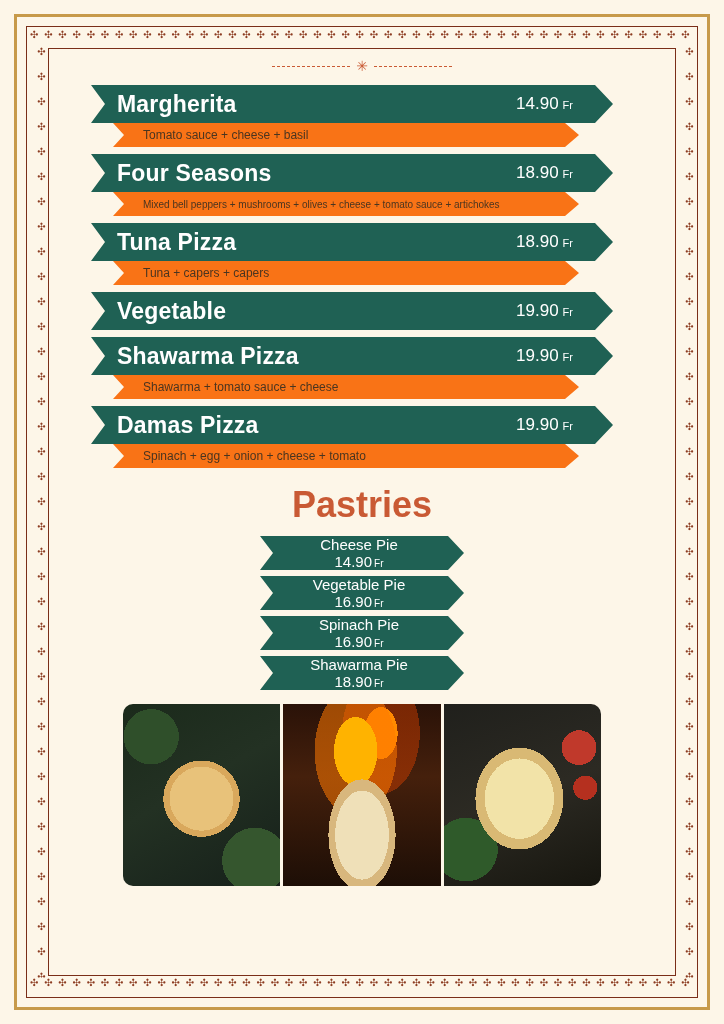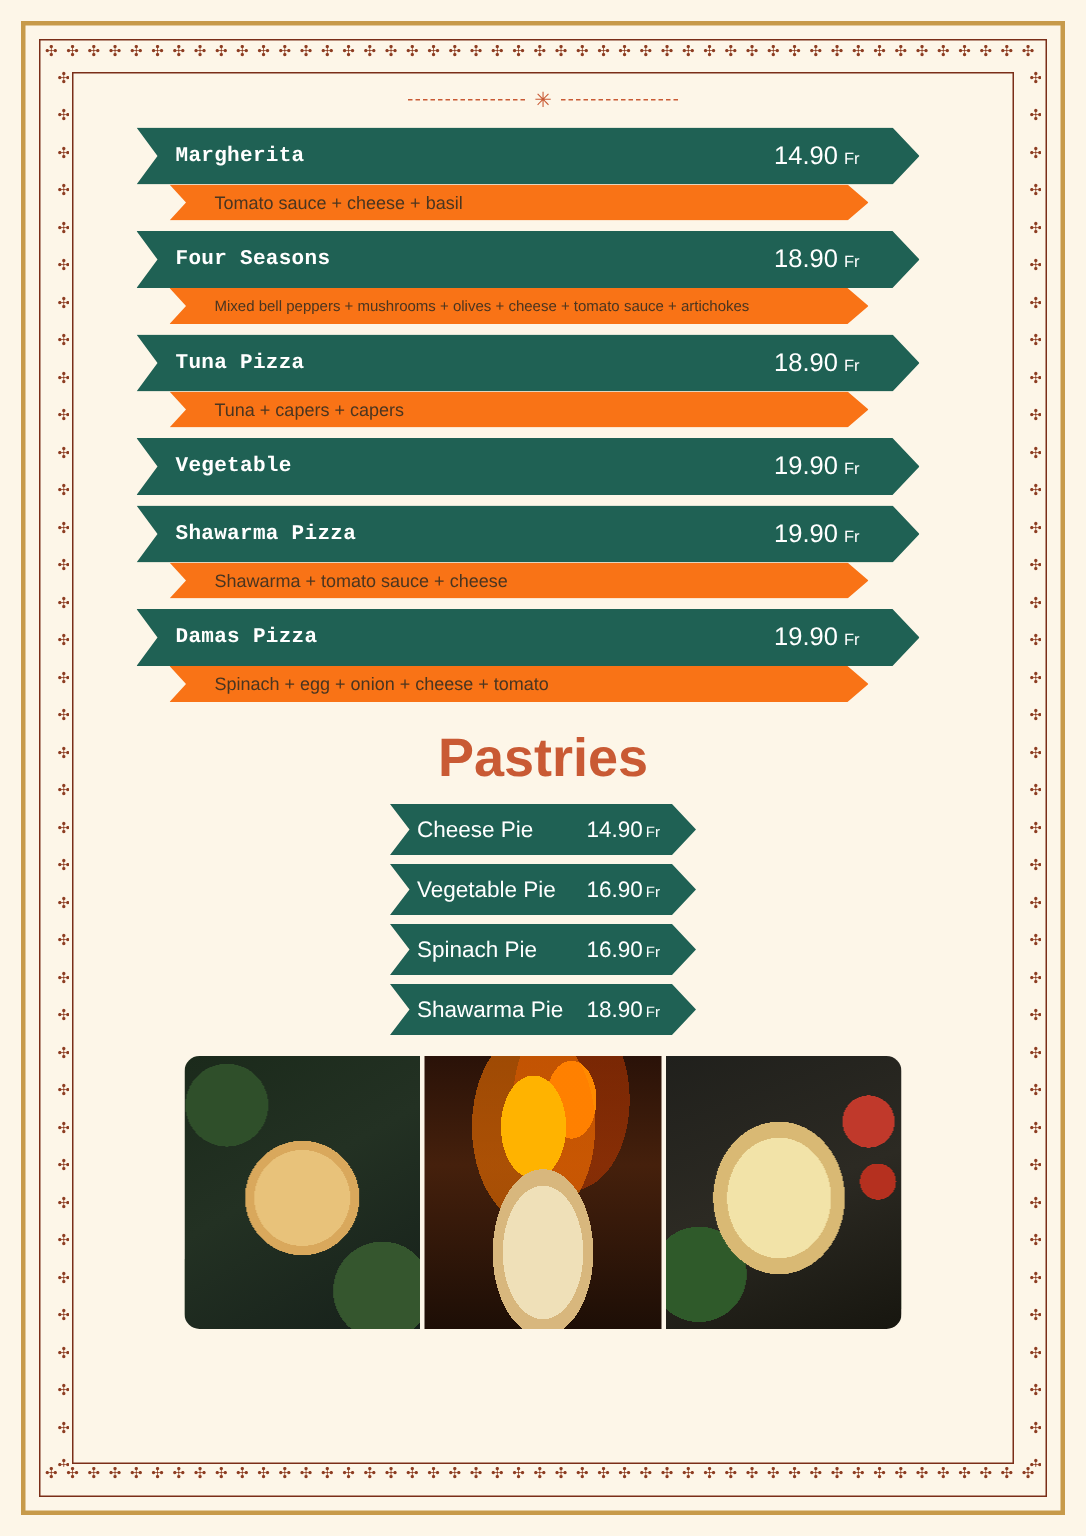--- a/index.html
+++ b/index.html
@@ -97,24 +97,23 @@
     background: #1f6154;
     color: #ffffff;
     display: flex;
     align-items: center;
     justify-content: space-between;
     padding: 0 40px 0 26px;
     margin: 0 36px 0 16px;
     clip-path: polygon(0 0, calc(100% - 18px) 0, 100% 50%, calc(100% - 18px) 100%, 0 100%, 14px 50%);
   }
   .banner .name {
-    font-size: 14px;
+    font-size: 23px;
     font-weight: bold;
     letter-spacing: .2px;
-    font-family: Liberation Mono, monospace;
   }
   .banner .price-wrap {
     display: flex;
     align-items: baseline;
     gap: 4px;
   }
   .banner .price { font-size: 17px; font-weight: 400; }
   .banner .cur   { font-size: 11px; font-weight: 400; }
 
   .desc {
@@ -138,20 +137,21 @@
     height: 34px;
     width: 204px;
     margin: 0 auto 6px auto;
     background: #1f6154;
     color: #fff;
     display: flex;
     align-items: center;
     justify-content: space-between;
     padding: 0 24px 0 18px;
     clip-path: polygon(0 0, calc(100% - 16px) 0, 100% 50%, calc(100% - 16px) 100%, 0 100%, 13px 50%);
+    flex-direction: column;
   }
   .pastry-row .name { font-size: 15px; }
   .pastry-row .price-wrap { display: flex; align-items: baseline; gap: 2px; }
   .pastry-row .price { font-size: 15px; }
   .pastry-row .cur { font-size: 10px; }
 
   
   .photos {
     display: flex;
     gap: 3px;

